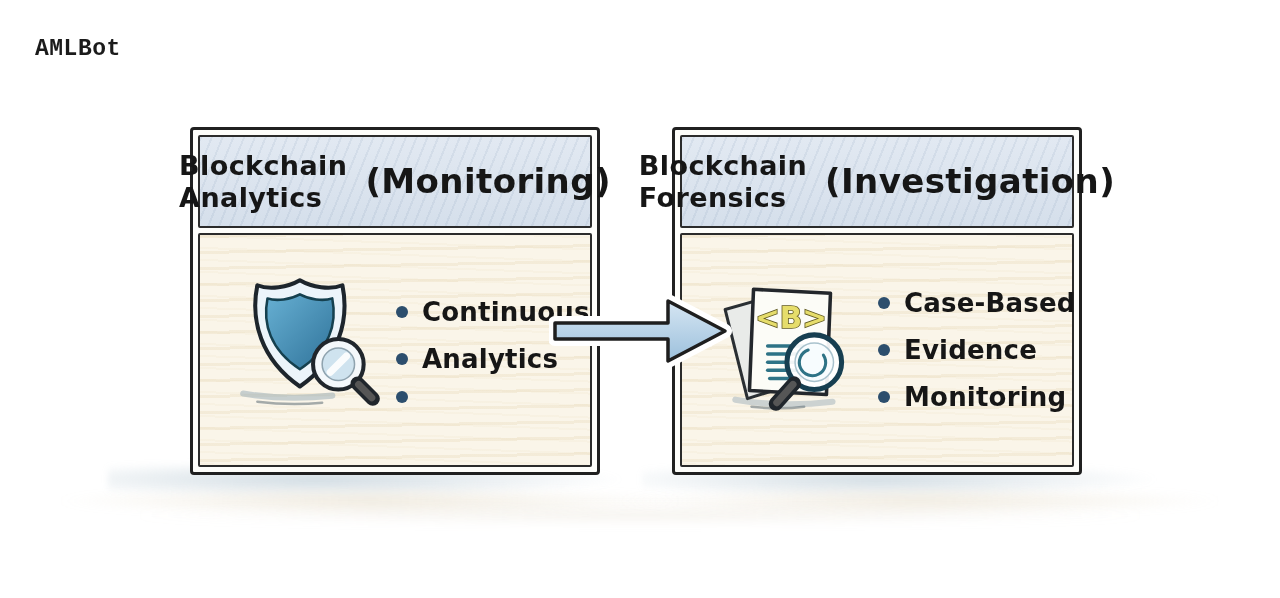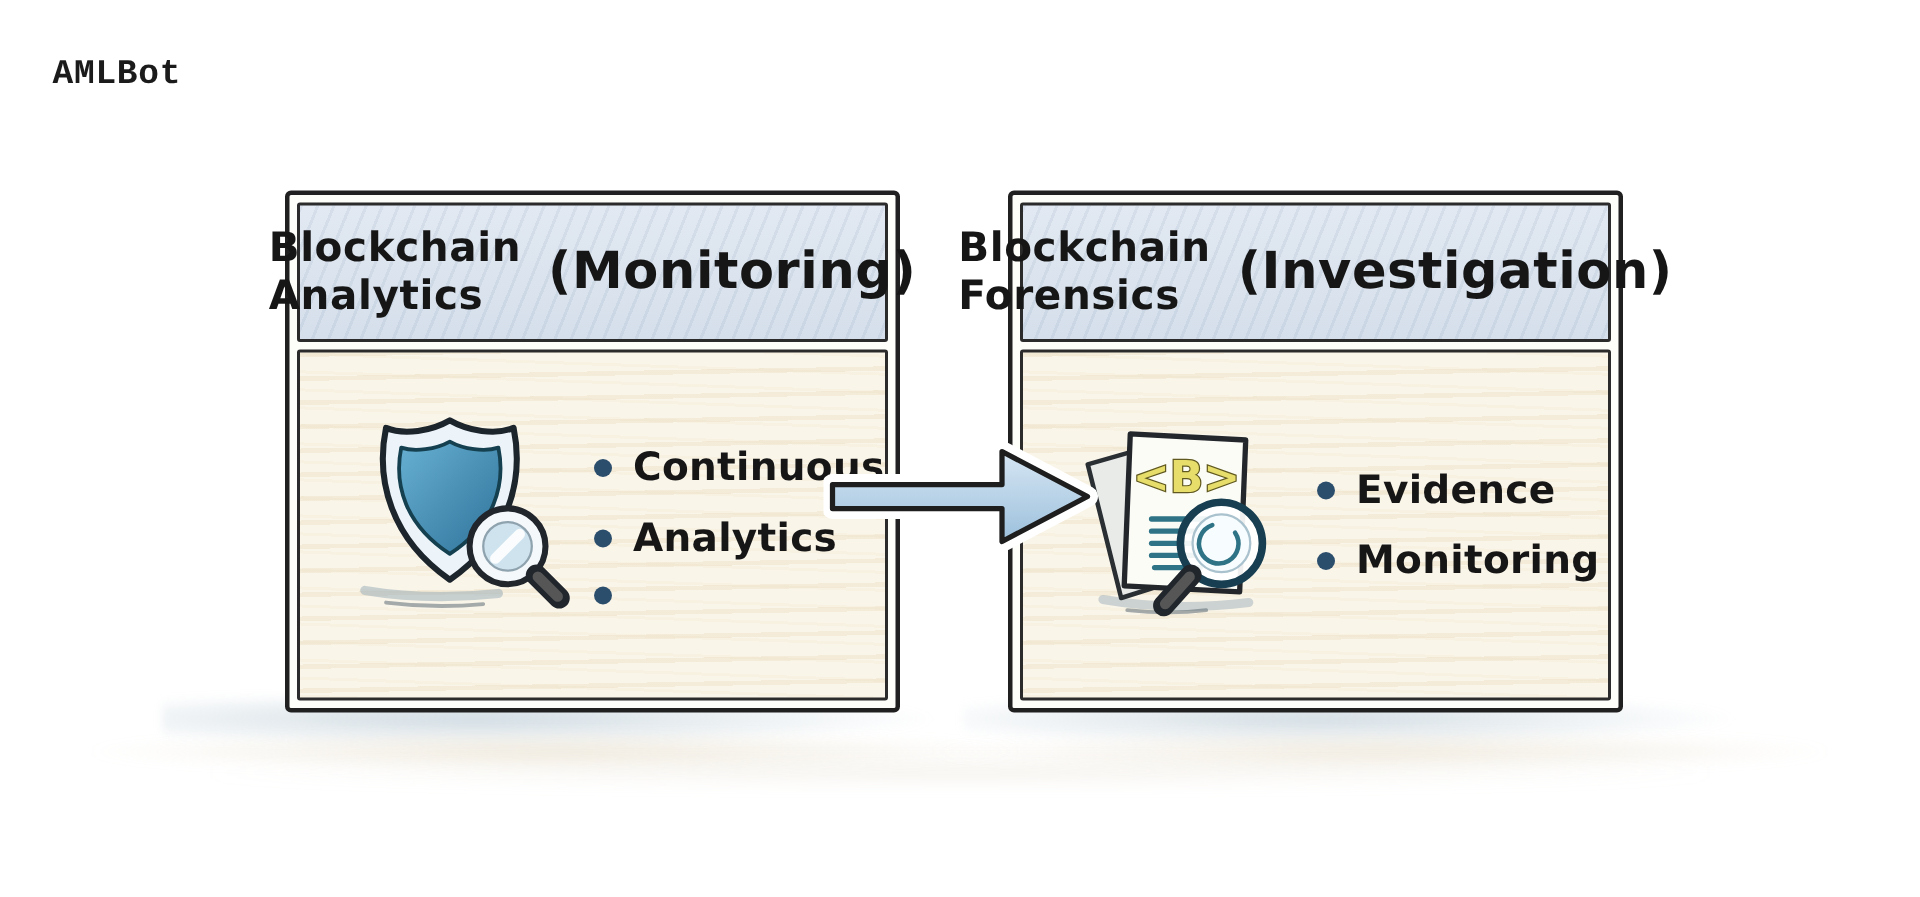--- a/index.html
+++ b/index.html
@@ -166,20 +166,24 @@
           <circle cx="102" cy="86" r="27" fill="#ffffff" fill-opacity="0.93" stroke="#173f51" stroke-width="5"></circle>
           <circle cx="102" cy="86" r="19" fill="#f7fcfe" stroke="#a9c2cd" stroke-width="1.5"></circle>
           <path d="M96 74 a13 13 0 1 0 15 5" fill="none" stroke="#2e7386" stroke-width="3" stroke-linecap="round"></path>
           <path d="M82 107 L64 127" stroke="#20262c" stroke-width="14" stroke-linecap="round"></path>
           <path d="M81 108 L65 126" stroke="#565656" stroke-width="7" stroke-linecap="round"></path>
         </svg>
       </div>
       <div class="bullet-list">
         <div class="bullet-item">
           <span class="dot"></span>
+          <span class="bullet-text">Case-Based</span>
+        </div>
+        <div class="bullet-item">
+          <span class="dot"></span>
           <span class="bullet-text">Evidence</span>
         </div>
         <div class="bullet-item">
           <span class="dot"></span>
           <span class="bullet-text">Monitoring</span>
         </div>
       </div>
     </div>
   </div>
 

